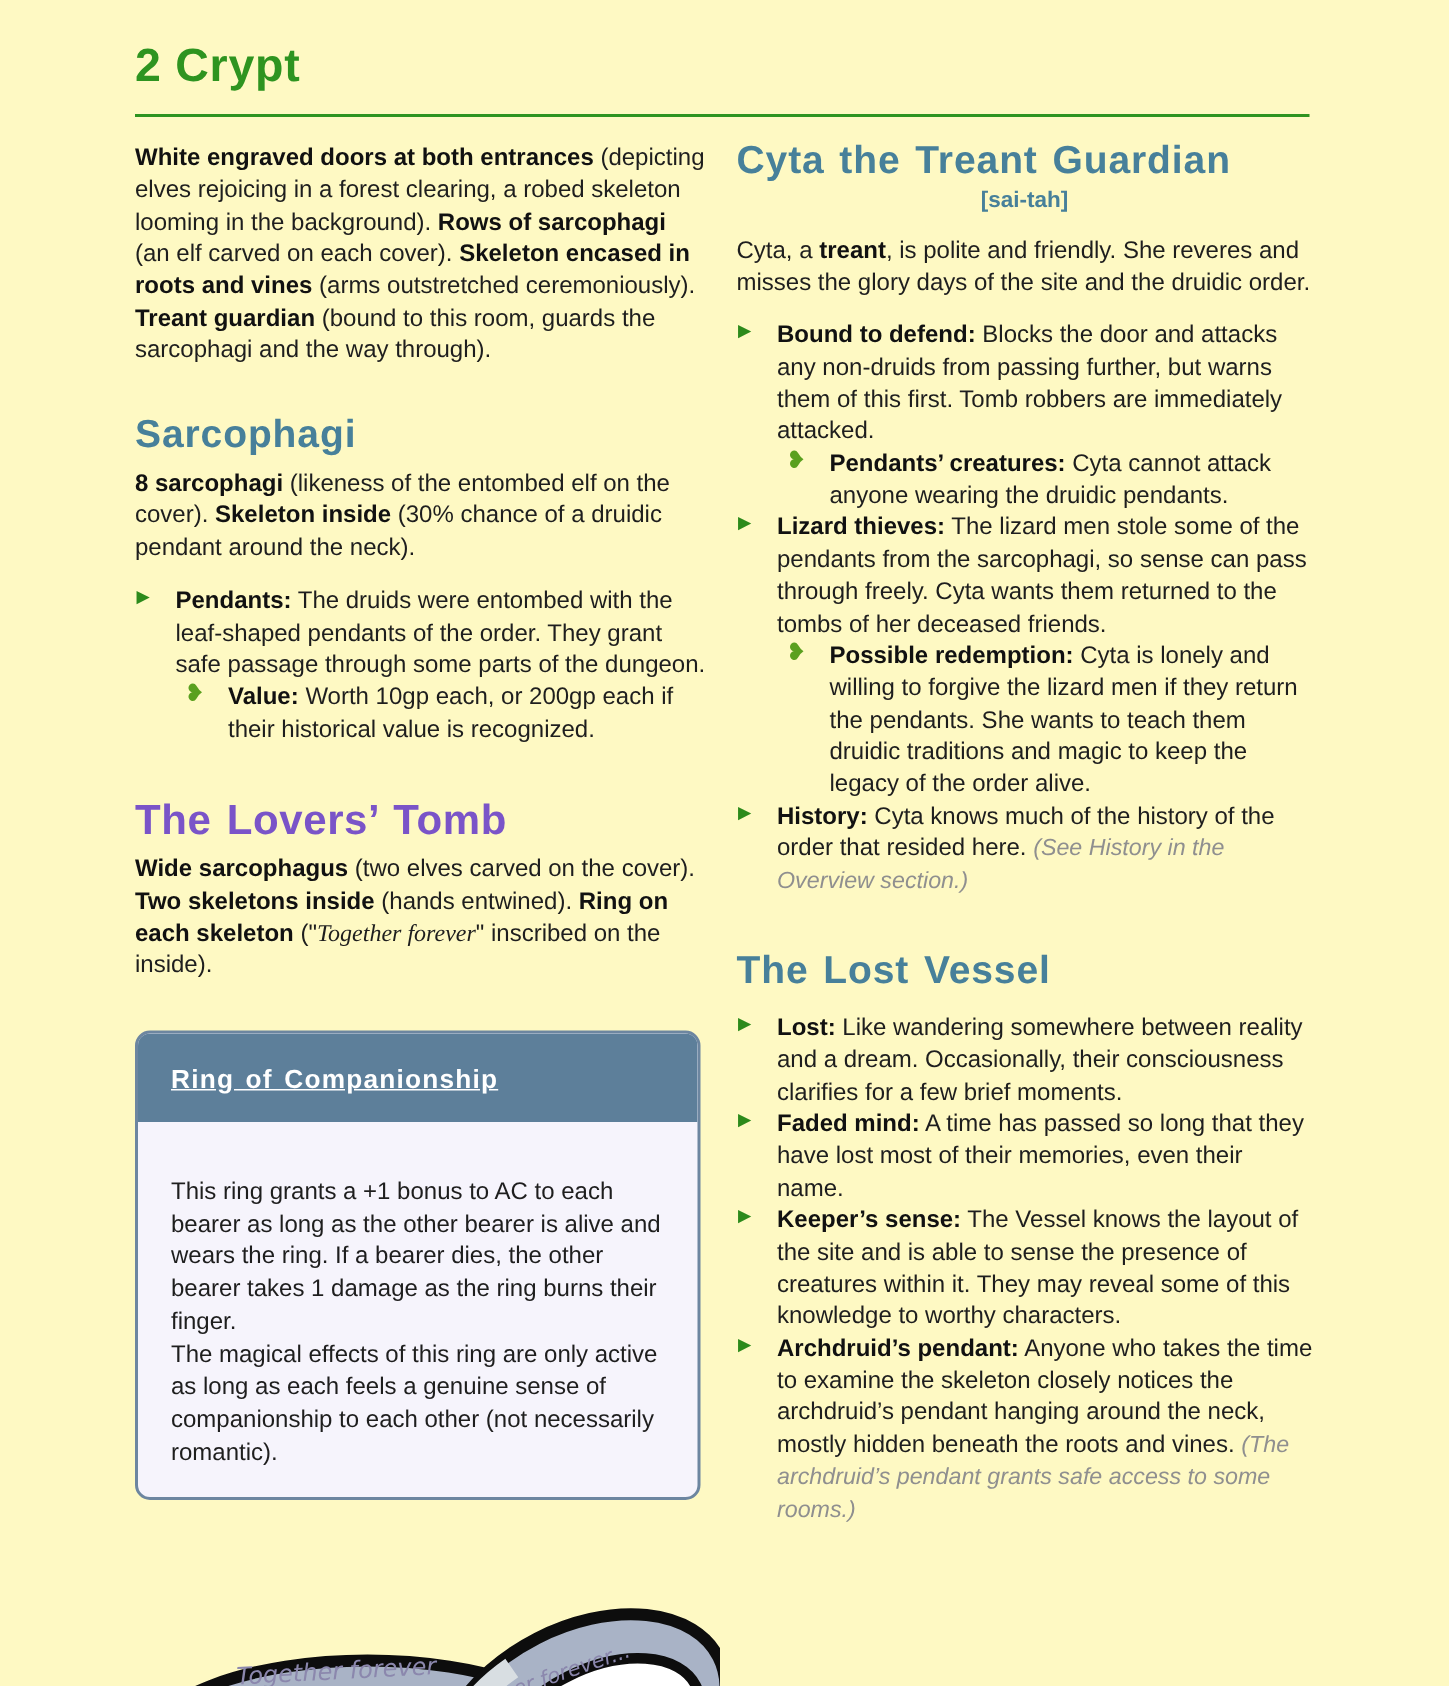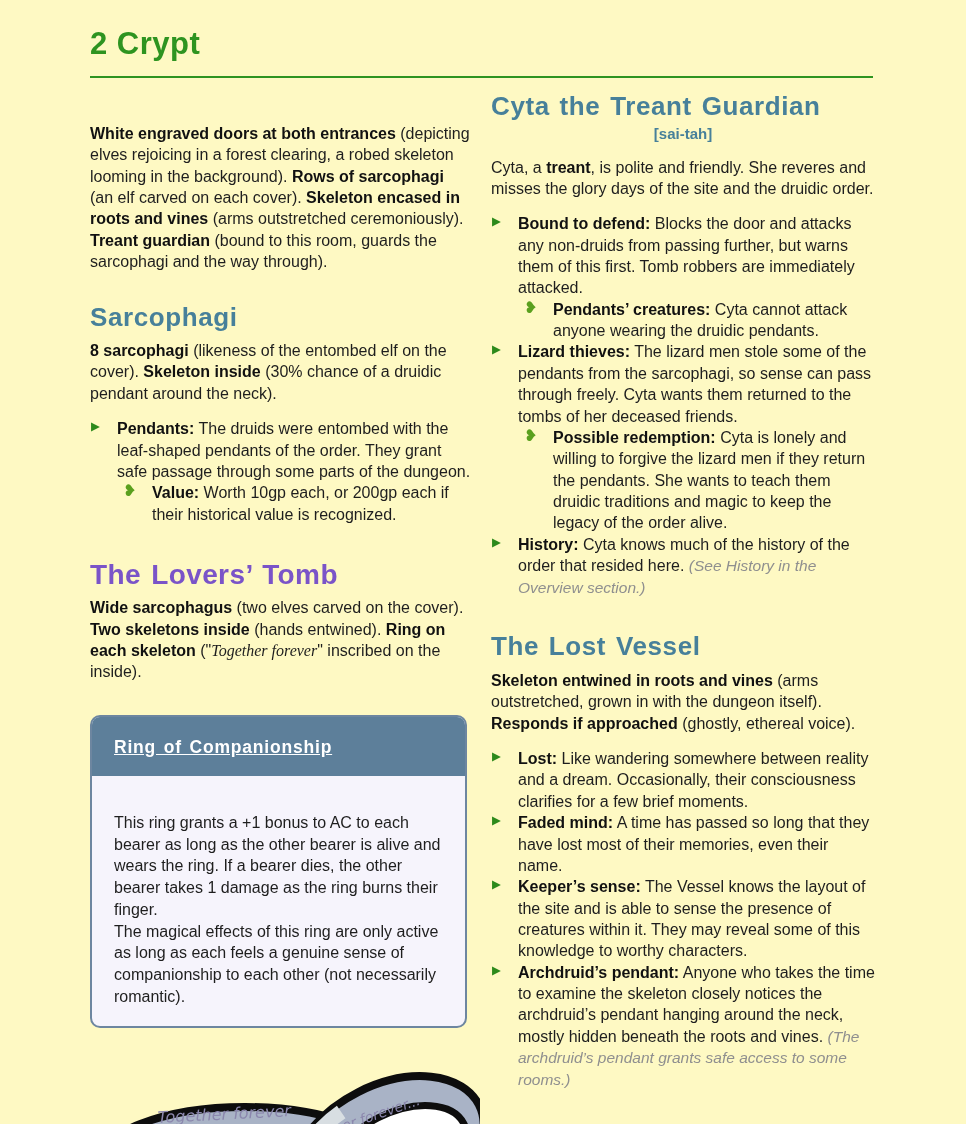--- a/index.html
+++ b/index.html
@@ -16,21 +16,21 @@
   }
   .page-title{
     position:absolute; left:90px; top:26px; margin:0;
     font-size:31px; font-weight:bold; color:var(--green); letter-spacing:0.5px;
   }
   .title-rule{
     position:absolute; left:90px; top:76px; width:783px; height:0;
     border-top:2.5px solid var(--green);
   }
   .col{position:absolute; top:95px; font-size:16px; line-height:1.335;}
-  .col-left{left:90px; width:381px;margin-top:28px;}
+  .col-left{left:90px; width:381px;}
   .col-right{left:491px; top:92px; width:384px;}
   p{margin:0;}
   .b{font-weight:bold; color:#111;}
   .note{font-style:italic; color:var(--note_gray); font-size:15.5px;}
   .serif{font-family:"Liberation Serif", serif; font-style:italic;}
   h2{
     margin:0; font-size:26px; font-weight:bold; color:var(--teal);
     letter-spacing:0.6px; word-spacing:2px; line-height:1.1;
   }
   h3{
@@ -116,21 +116,20 @@
           <span class="marker">❥</span>
           <div class="cnt"><span class="b">Possible redemption:</span><span> Cyta is lonely and willing to forgive the lizard men if they return the pendants. She wants to teach them druidic traditions and magic to keep the legacy of the order alive.</span></div>
         </div>
         <div class="li">
           <span class="marker">▶</span>
           <div class="cnt"><span class="b">History:</span><span> Cyta knows much of the history of the order that resided here. </span><span class="note">(See History in the Overview section.)</span></div>
         </div>
       </div>
 
     <h2 class="mt-section-lg sp-after-heading">The Lost Vessel</h2>
-    <p><span class="b">Skeleton entwined in roots and vines</span><span> (arms outstretched, grown in with the dungeon itself). </span><span class="b">Responds if approached</span><span> (ghostly, ethereal voice).</span></p>
     <div class="list">
         <div class="li">
           <span class="marker">▶</span>
           <div class="cnt"><span class="b">Lost:</span><span> Like wandering somewhere between reality and a dream. Occasionally, their consciousness clarifies for a few brief moments.</span></div>
         </div>
         <div class="li">
           <span class="marker">▶</span>
           <div class="cnt"><span class="b">Faded mind:</span><span> A time has passed so long that they have lost most of their memories, even their name.</span></div>
         </div>
         <div class="li">

